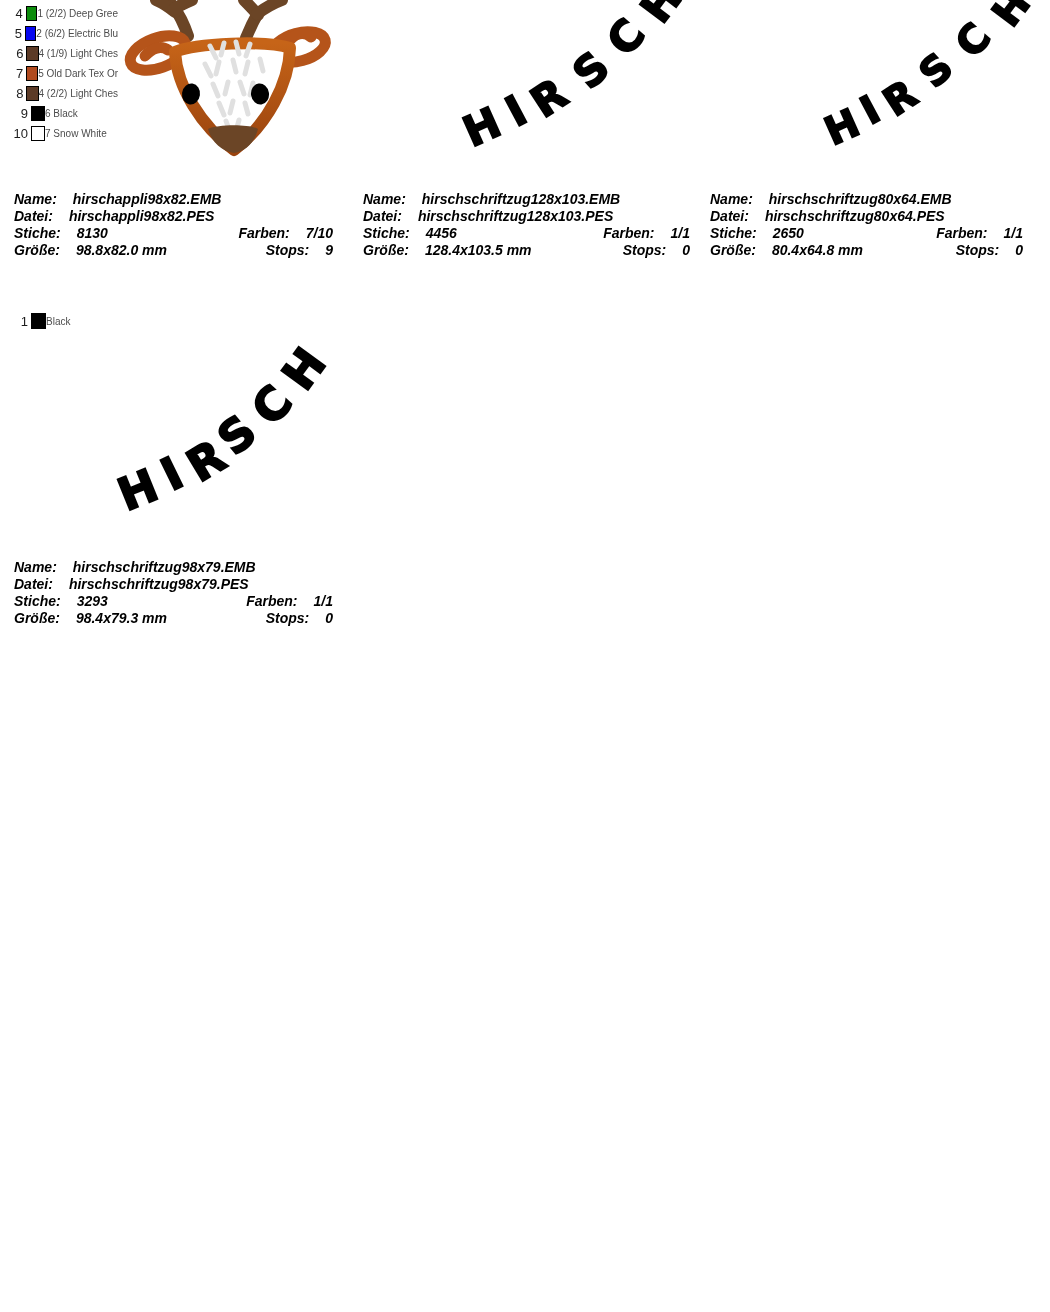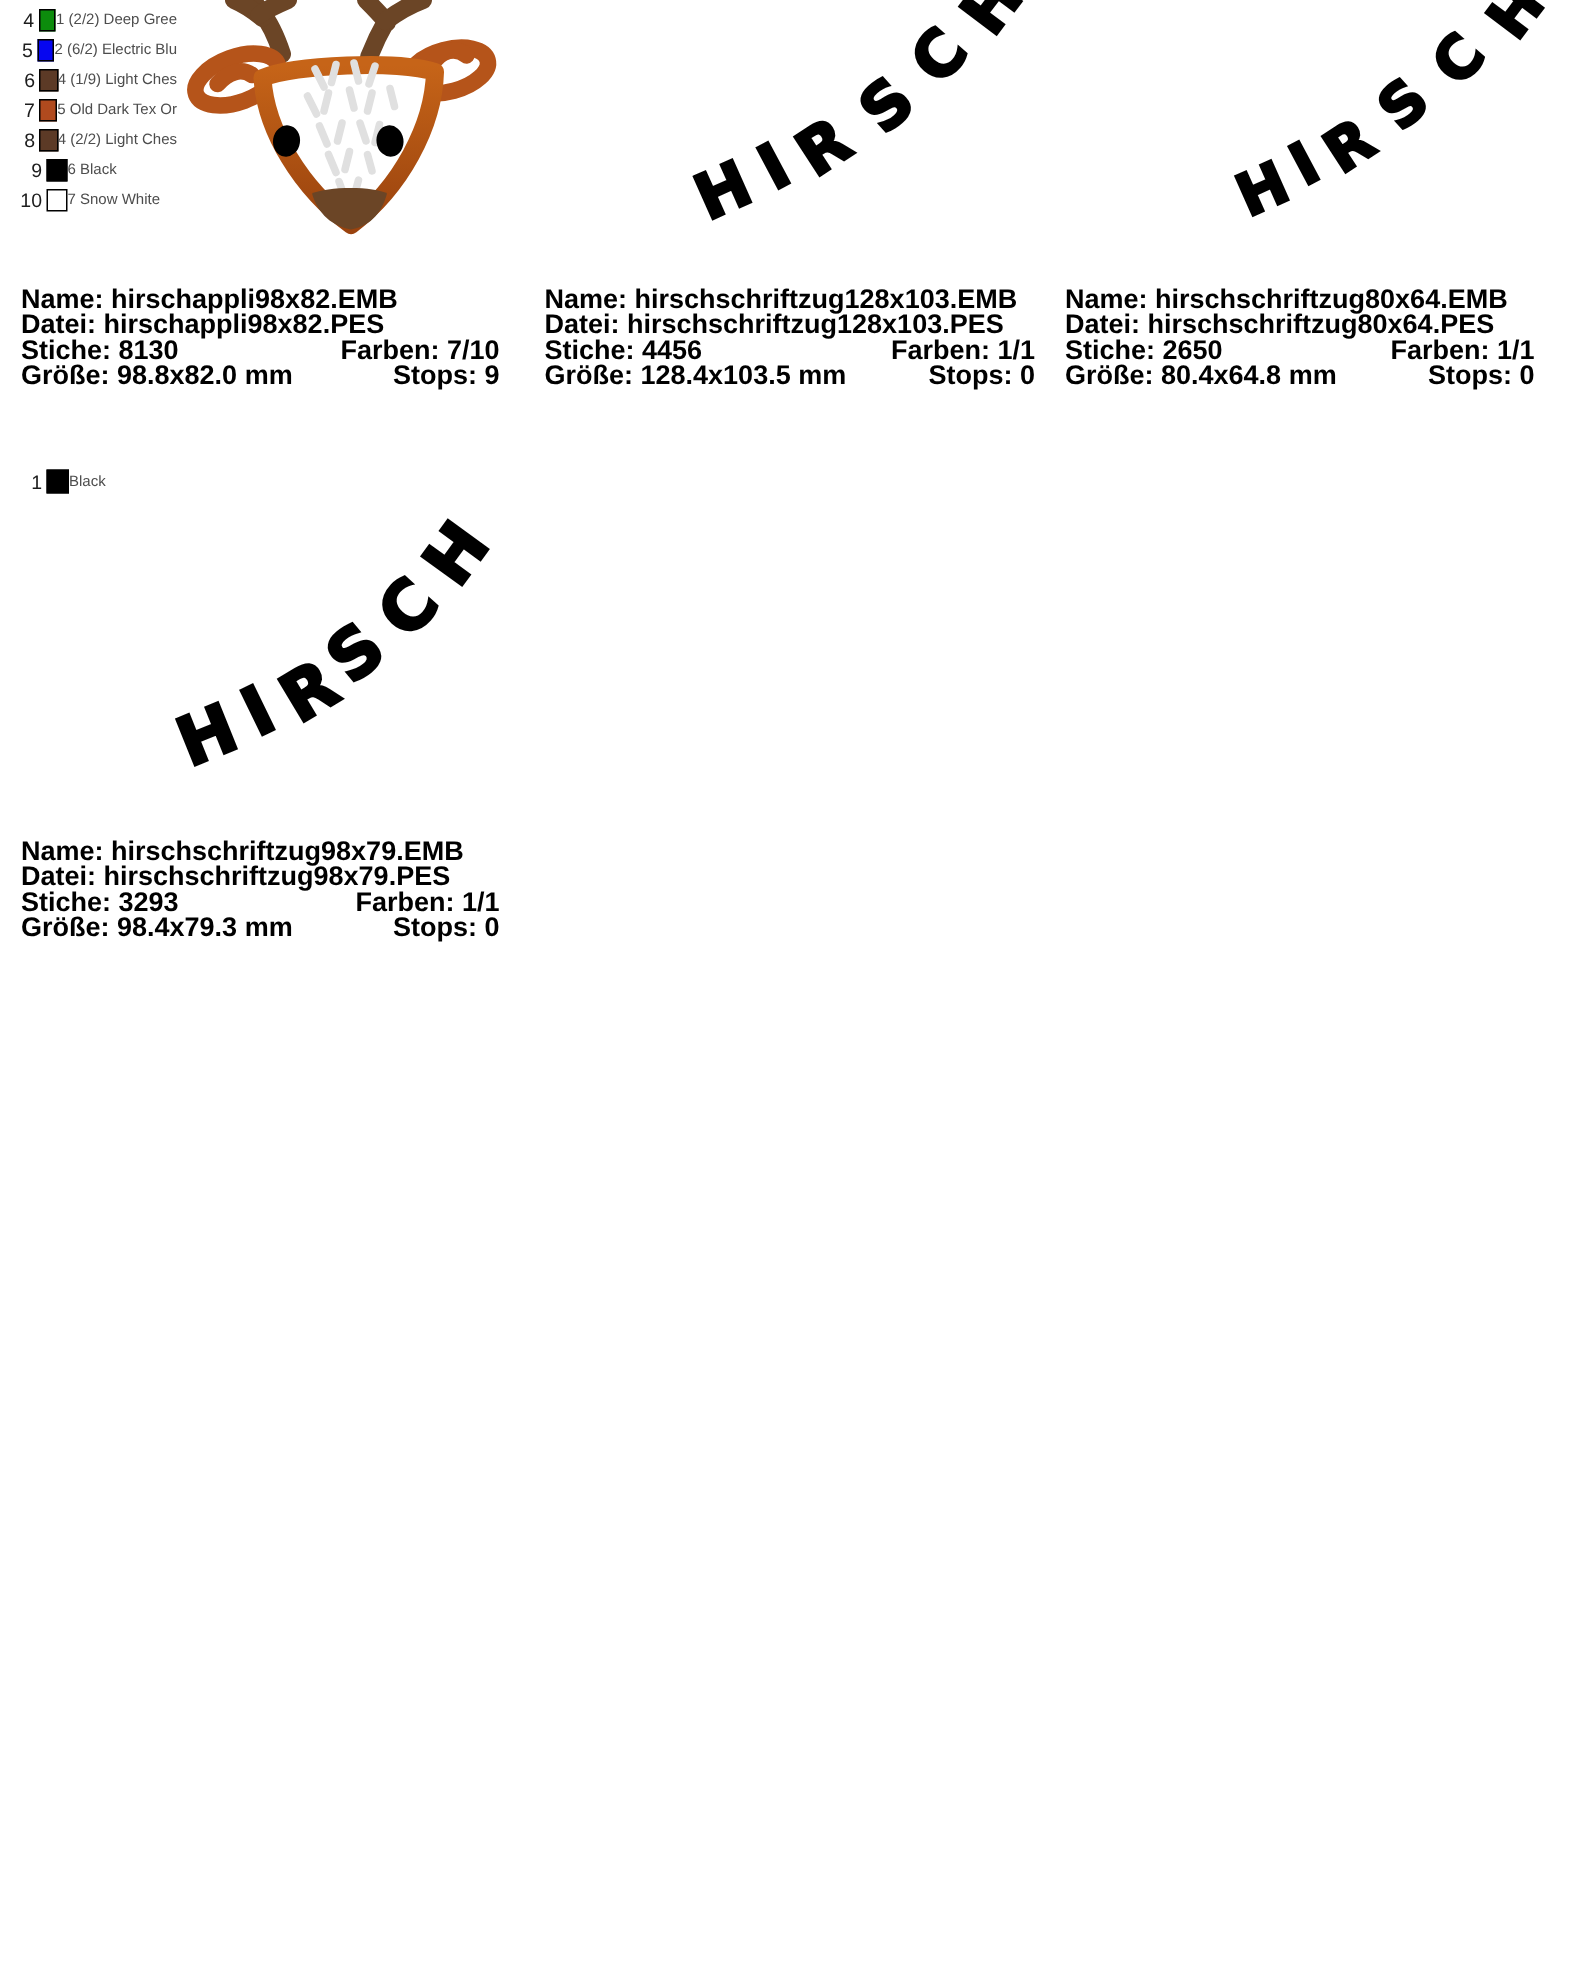--- a/index.html
+++ b/index.html
@@ -13,24 +13,24 @@
   .legend-num{display:inline-block;width:28px;text-align:right;padding-right:3px;
               font-size:13px;color:#1d1d1d;}
   .legend-swatch{display:inline-block;width:12px;height:13px;border:1px solid #000;}
   .legend-label{margin-left:0;font-size:10px;color:#4d4d4d;}
   .legend-clip{width:118px;overflow:hidden;}
 
   
   .preview{position:absolute;display:block;}
 
   
-  .meta{position:absolute;font-weight:bold;font-size:18px;line-height:17px;color:#000;}
+  .meta{position:absolute;font-weight:bold;font-size:14px;line-height:17px;color:#000;font-style:italic;}
   .meta-line{display:flex;justify-content:flex-start;}
   .meta-split{display:flex;justify-content:space-between;}
-  .meta .val{margin-left:5px;}
+  .meta .val{margin-left:16px;}
 
   .arc-letter{font-family:"DejaVu Sans",sans-serif;font-weight:bold;}
 </style>
 </head>
 <body>
 
 <div class="page">
 
   <div class="legend legend-clip" style="left:0;top:3px;">
     <div class="legend-row">

